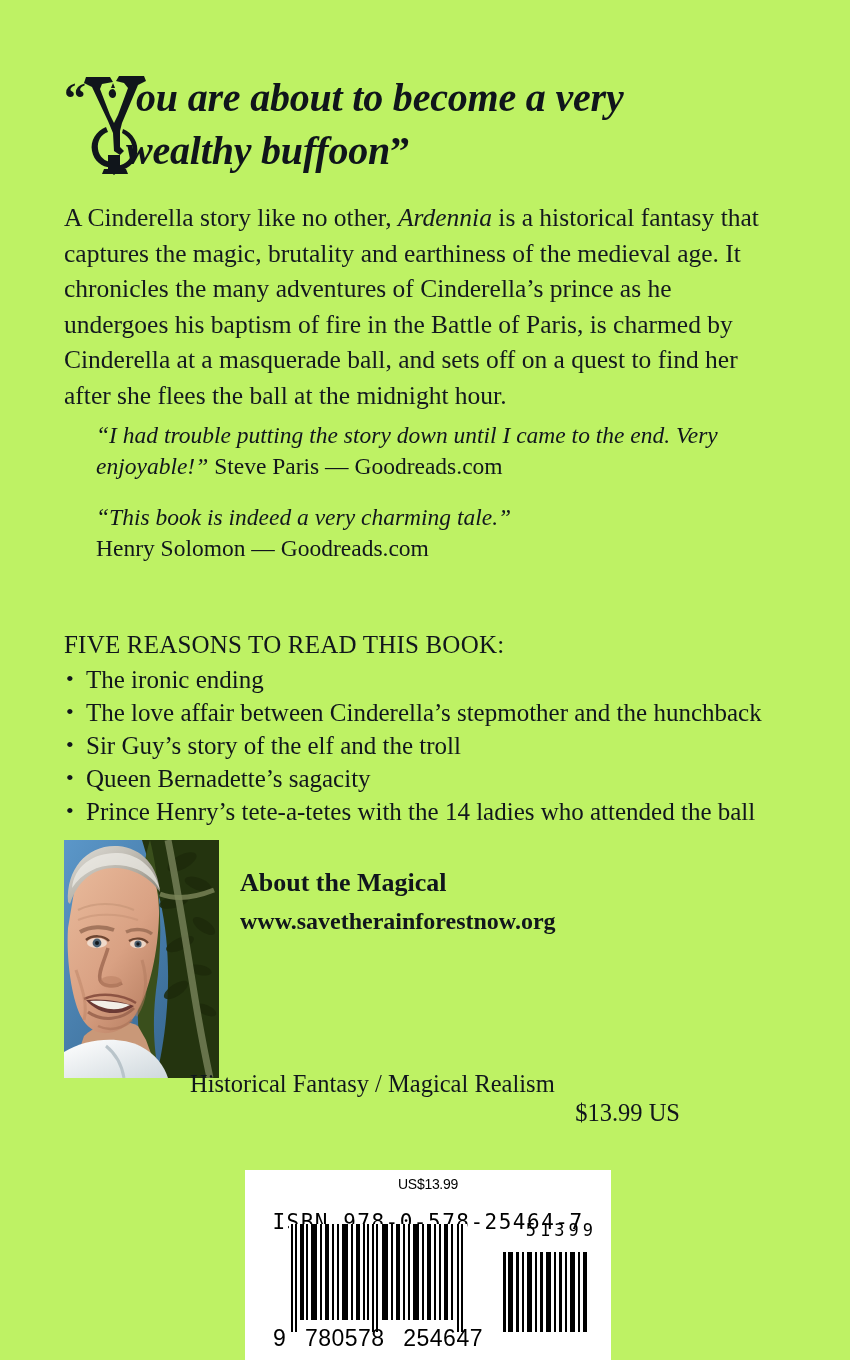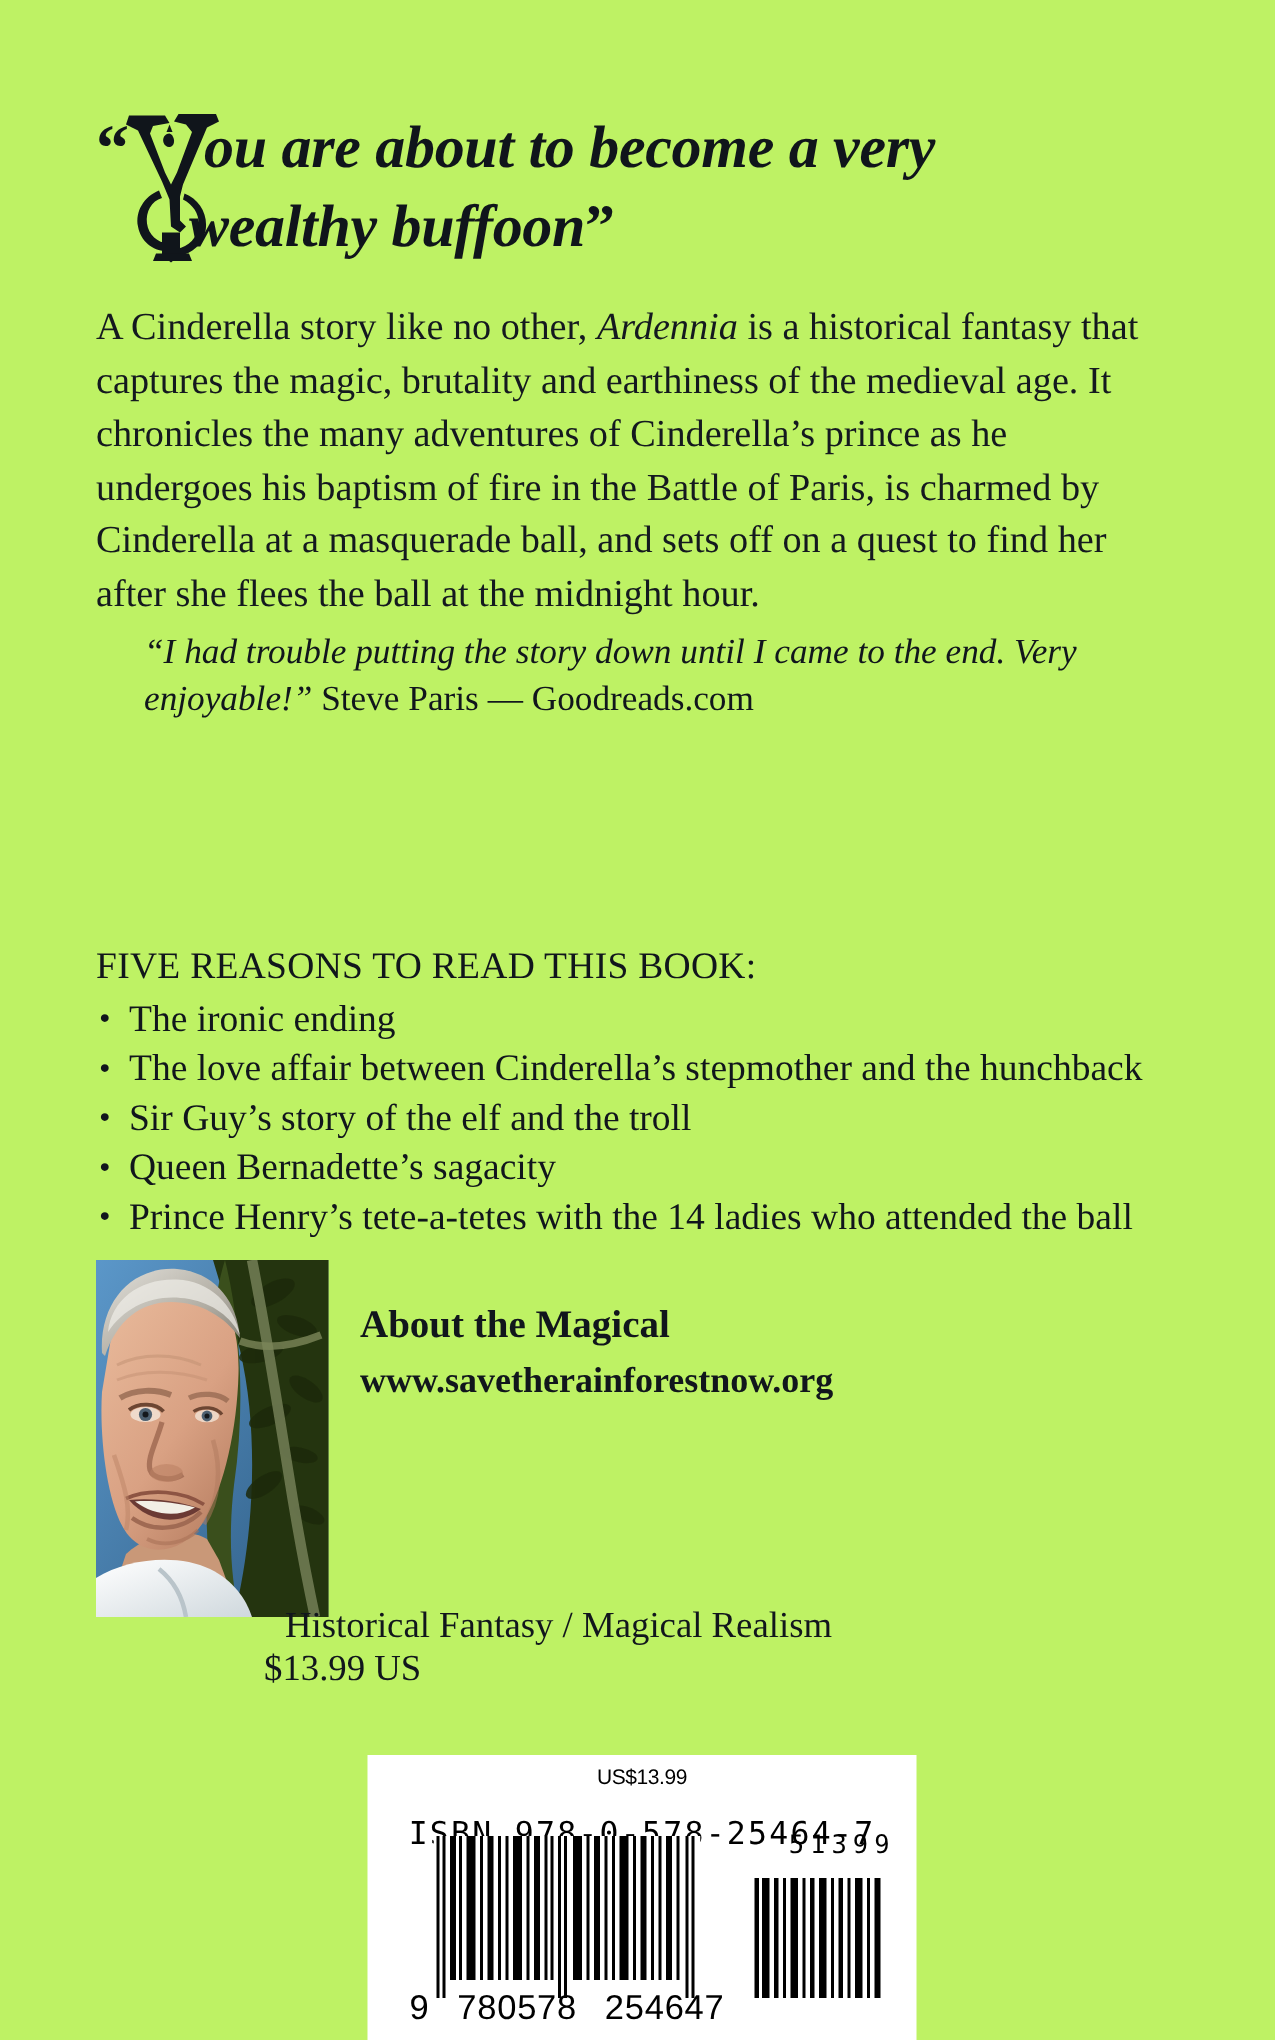--- a/index.html
+++ b/index.html
@@ -161,24 +161,24 @@
   .genre {
     position: absolute;
     left: 190px;
     top: 1068px;
     width: 490px;
     font-size: 24.5px;
     line-height: 31px;
   }
   .price {
     position: absolute;
-    left: 176px;
+    left: 190px;
     top: 1097px;
     width: 490px;
-    text-align: left;
+    text-align: right;
     font-size: 24.5px;
     line-height: 31px;
   }
 
   
   .barcode-box {
     position: absolute;
     left: 245px;
     top: 1126px;
     width: 366px;
@@ -261,20 +261,21 @@
           <path d="M28 84 L40 84 L40 99 L34 104 L28 99 Z"></path>
           <path d="M24 98 L46 98 L48 103 L22 103 Z"></path>
         </g>
       </svg></span><span>ou are about to become a very</span><span class="line2"><span>wealthy buffoon</span><span class="closeq">”</span></span>
   </div>
 
   <div class="blurb"><span>A Cinderella story like no other, </span><i>Ardennia</i><span> is a historical fantasy that captures the magic, brutality and earthiness of the medieval age. It chronicles the many adventures of Cinderella’s prince as he undergoes his baptism of fire in the Battle of Paris, is charmed by Cinderella at a masquerade ball, and sets off on a quest to find her after she flees the ball at the midnight hour.</span></div>
 
   <div class="reviews">
     <div class="review"><span class="q">“I had trouble putting the story down until I came to the end. Very enjoyable!”</span><span class="src"> Steve Paris — Goodreads.com</span></div>
+    <div class="review"><span class="q">“This book is indeed a very charming tale.”</span><br><span class="src">Henry Solomon — Goodreads.com</span></div>
   </div>
 
   <div class="reasons">
     <div class="reasons-title">FIVE REASONS TO READ THIS BOOK:</div>
     <ul>
       <li><span class="bullet">•</span><span>The ironic ending</span></li>
       <li><span class="bullet">•</span><span>The love affair between Cinderella’s stepmother and the hunchback</span></li>
       <li><span class="bullet">•</span><span>Sir Guy’s story of the elf and the troll</span></li>
       <li><span class="bullet">•</span><span>Queen Bernadette’s sagacity</span></li>
       <li><span class="bullet">•</span><span>Prince Henry’s tete-a-tetes with the 14 ladies who attended the ball</span></li>

